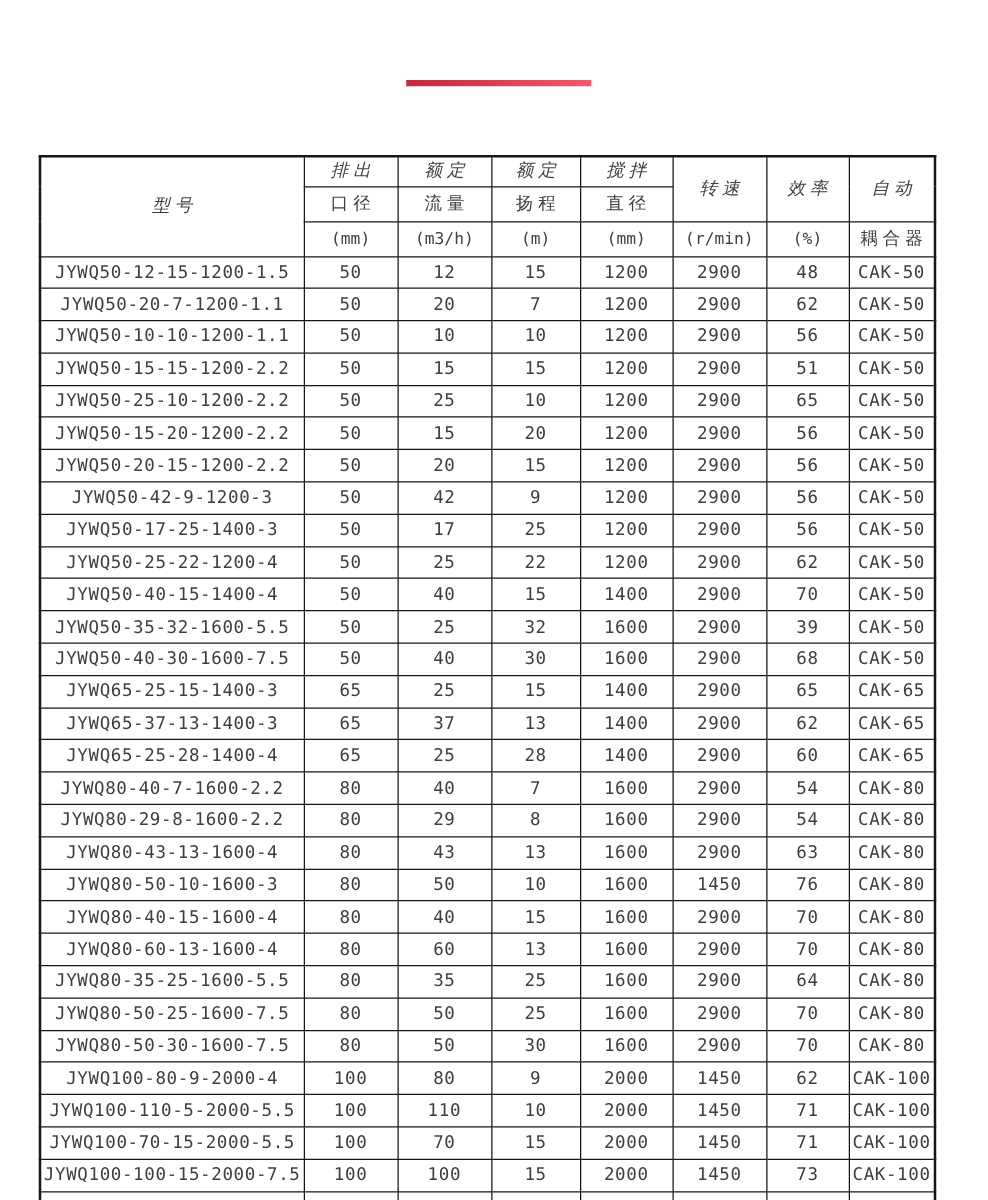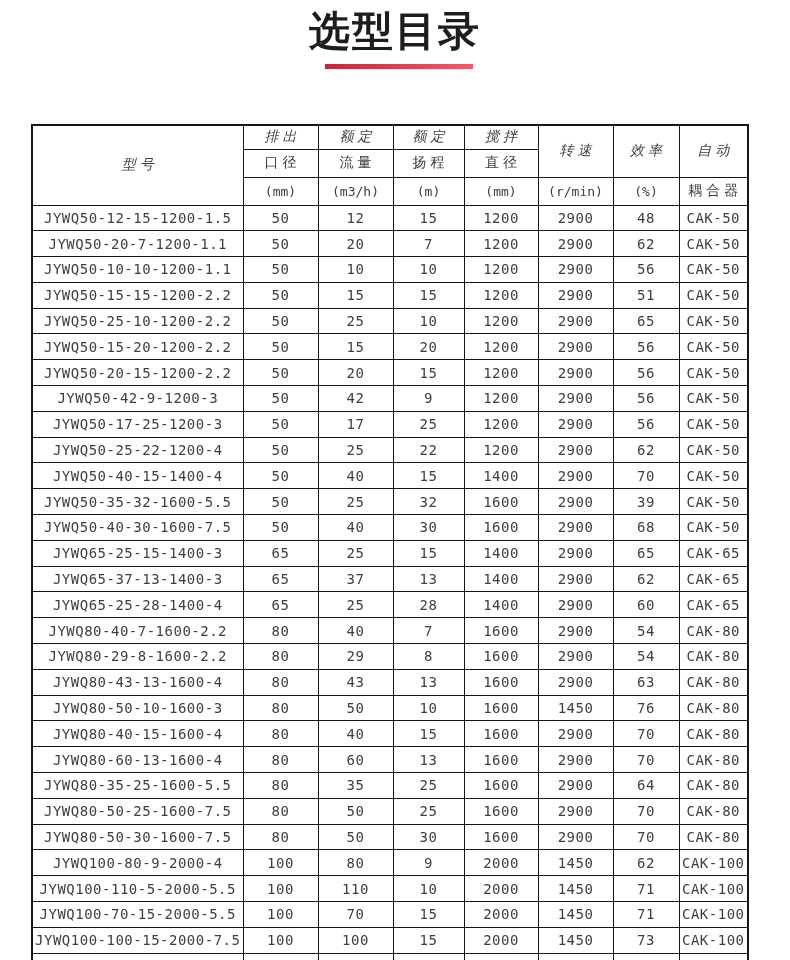--- a/index.html
+++ b/index.html
@@ -82,21 +82,20 @@
   col.c-stir    { width: 74px; }
   col.c-speed   { width: 75px; }
   col.c-eff     { width: 66px; }
   col.c-coupler { width: 69px; }
 </style>
 </head>
 <body>
 
 <div class="page">
 
-  <div class="page-title">选型目录</div>
 
   <div class="title-underline"></div>
 
   <div class="catalog-table-wrap">
     <table class="catalog">
       <colgroup>
         <col class="c-model">
           <col class="c-outlet">
           <col class="c-flow">
           <col class="c-head">
@@ -207,21 +206,21 @@
             <td>JYWQ50-42-9-1200-3</td>
             <td>50</td>
             <td>42</td>
             <td>9</td>
             <td>1200</td>
             <td>2900</td>
             <td>56</td>
             <td>CAK-50</td>
           </tr>
           <tr>
-            <td>JYWQ50-17-25-1200-3</td>
+            <td>JYWQ50-17-25-1400-3</td>
             <td>50</td>
             <td>17</td>
             <td>25</td>
             <td>1200</td>
             <td>2900</td>
             <td>56</td>
             <td>CAK-50</td>
           </tr>
           <tr>
             <td>JYWQ50-25-22-1200-4</td>

